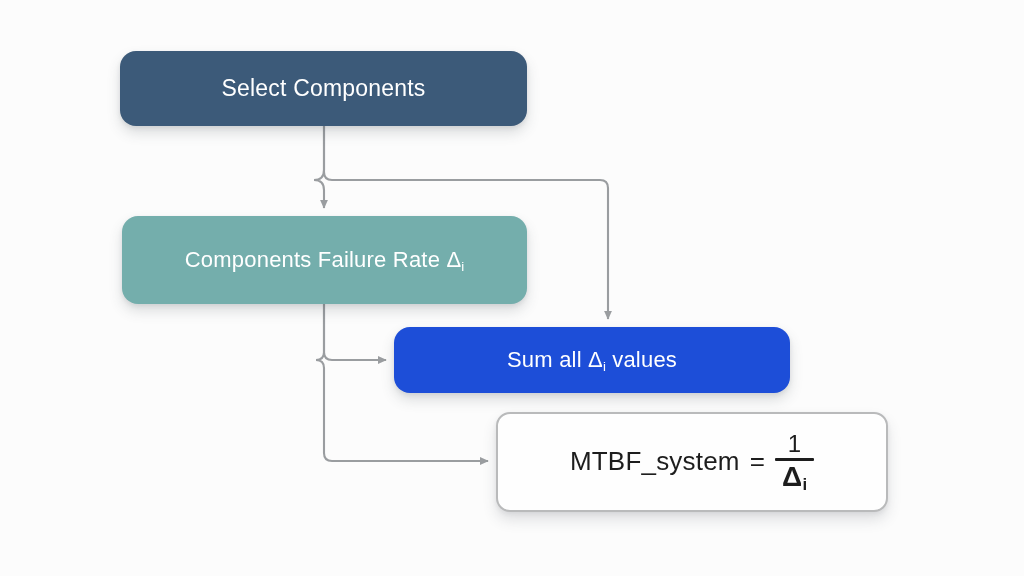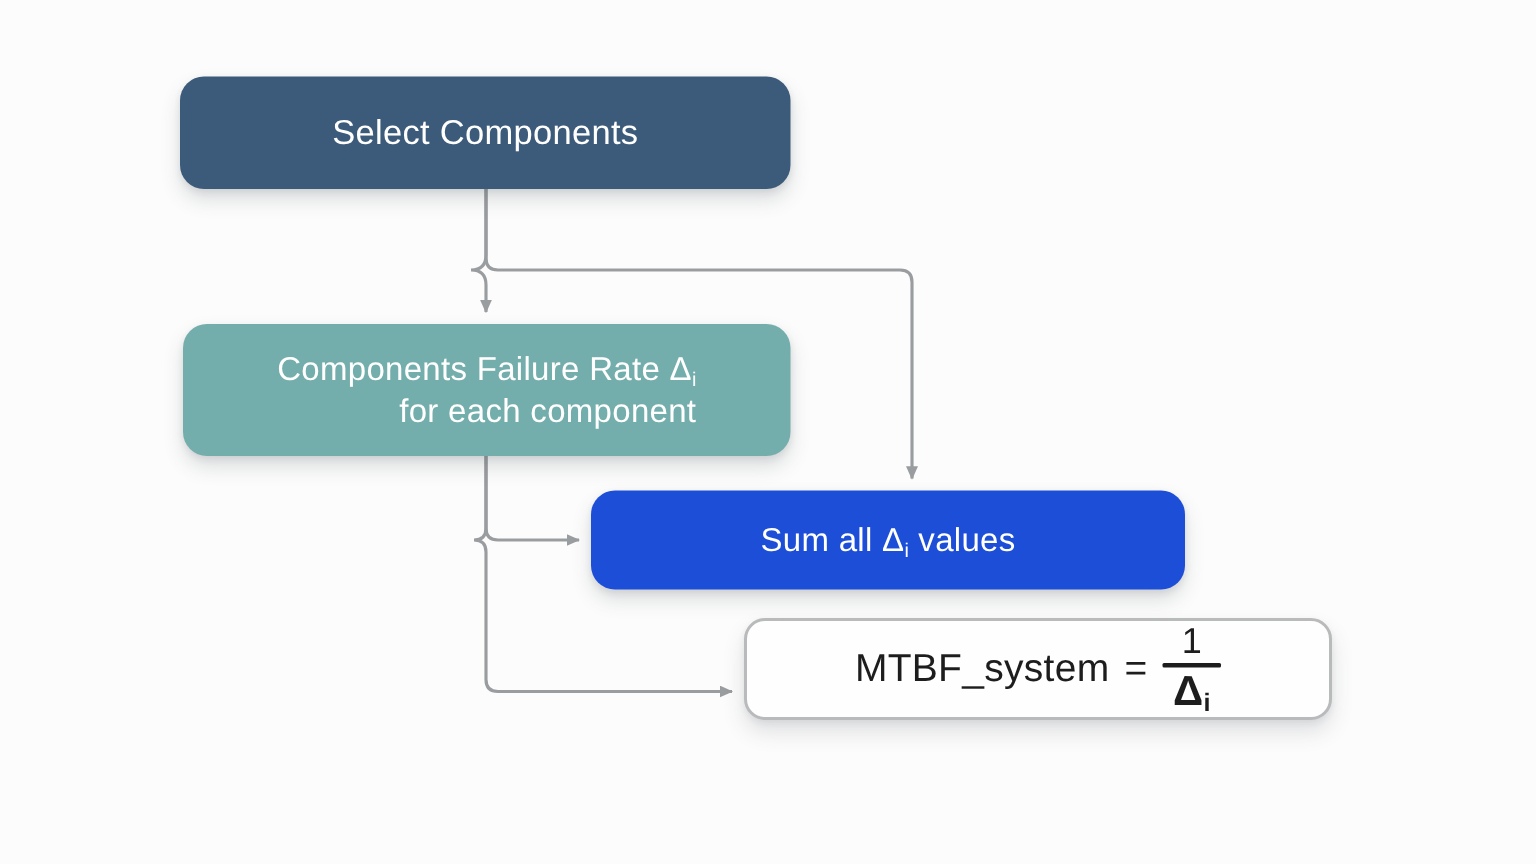--- a/index.html
+++ b/index.html
@@ -54,21 +54,21 @@
     left: 122px;  top: 216px;  width: 405px;  height: 88px;
     background: #74aeac;
     font-size: 22px;
   }
   #node-sum {
     left: 394px;  top: 327px;  width: 396px;  height: 66px;
     background: #1d4ed8;
     font-size: 22px;
   }
   #node-formula {
-    left: 496px;  top: 412px;  width: 392px;  height: 68px;
+    left: 496px;  top: 412px;  width: 392px;  height: 100px;
     background: #fefefe;
     color: #1d1d1d;
     border: 2px solid #b9babb;
     border-radius: 14px;
     font-size: 26px;
     box-shadow: 0 8px 14px rgba(60,70,80,0.15), 0 2px 4px rgba(60,70,80,0.08);
   }
 
   
   sub.sub-i {
@@ -144,21 +144,20 @@
     </g>
   </svg>
 
   <div class="node" id="node-select">
     <span class="label">Select Components</span>
   </div>
 
   <div class="node" id="node-failure">
     <span class="label">
       <span>Components Failure Rate </span><span>Δ</span><sub class="sub-i">i</sub><br>
-      <span>for each component</span>
     </span>
   </div>
 
   <div class="node" id="node-sum">
     <span class="label">
       <span>Sum all </span><span>Δ</span><sub class="sub-i">i</sub><span> values</span>
     </span>
   </div>
 
   <div class="node" id="node-formula">

